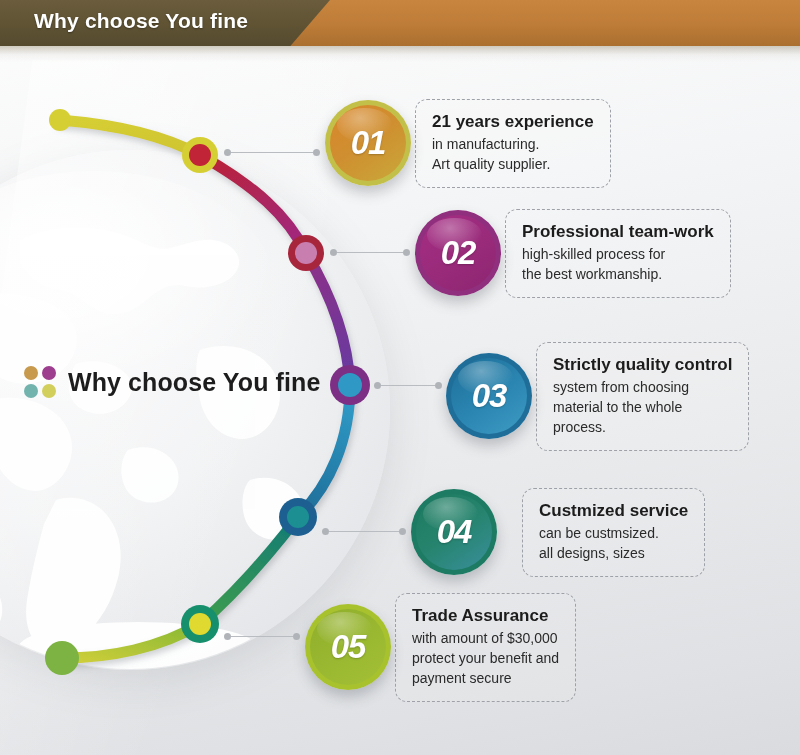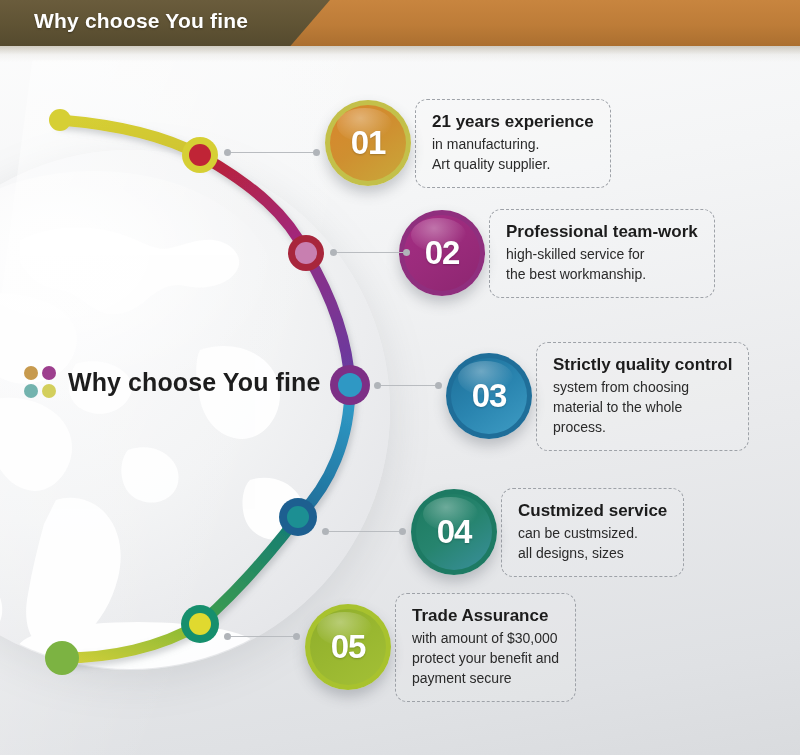--- a/index.html
+++ b/index.html
@@ -178,20 +178,21 @@
     pointer-events: none;
   }
   .badge-num {
     position: relative;
     z-index: 3;
     font-size: 33px;
     font-weight: bold;
     color: #ffffff;
     letter-spacing: -1px;
     text-shadow: 0 1px 2px rgba(0,0,0,0.22);
+    font-style: italic;
   }
 
   .callout {
     border: 1px dashed #9ea2a8;
     border-radius: 12px;
     padding: 11px 16px 12px 16px;
     background: rgba(255,255,255,0.10);
     margin-left: 4px;
   }
   .callout-title {
@@ -343,30 +344,30 @@
       <div class="callout-line">in manufacturing.</div>
       <div class="callout-line">Art quality supplier.</div>
     </div>
   </div>
   <div class="step-connector" style="left:224px; top:148px; width:96px;">
     <span class="conn-dot"></span>
     <span class="conn-line"></span>
     <span class="conn-dot"></span>
   </div>
 
-  <div class="step" style="left:399px; top:209px;align-items:center;">
+  <div class="step" style="left:415px; top:209px;align-items:center;">
     <div class="badge">
       <span class="badge-ring" style="background:#8f2f7e"></span>
       <span class="badge-face" style="background:linear-gradient(145deg,#a52d84 0%,#9a2b7b 50%,#8d2671 100%)"></span>
       <span class="badge-gloss"></span>
       <span class="badge-num">02</span>
     </div>
     <div class="callout">
       <div class="callout-title">Professional team-work</div>
-      <div class="callout-line">high-skilled service for</div>
+      <div class="callout-line">high-skilled process for</div>
       <div class="callout-line">the best workmanship.</div>
     </div>
   </div>
   <div class="step-connector" style="left:330px; top:248px; width:80px;">
     <span class="conn-dot"></span>
     <span class="conn-line"></span>
     <span class="conn-dot"></span>
   </div>
 
   <div class="step" style="left:446px; top:342px;">
@@ -382,21 +383,21 @@
       <div class="callout-line">material to the whole</div>
       <div class="callout-line">process.</div>
     </div>
   </div>
   <div class="step-connector" style="left:374px; top:381px; width:68px;">
     <span class="conn-dot"></span>
     <span class="conn-line"></span>
     <span class="conn-dot"></span>
   </div>
 
-  <div class="step" style="left:411px; top:488px;">
+  <div class="step" style="left:411px; top:488px;gap:21px;">
     <div class="badge">
       <span class="badge-ring" style="background:#1d7a63"></span>
       <span class="badge-face" style="background:linear-gradient(145deg,#1d7a5f 0%,#26846e 50%,#3a8f9c 100%)"></span>
       <span class="badge-gloss"></span>
       <span class="badge-num">04</span>
     </div>
     <div class="callout">
       <div class="callout-title">Custmized service</div>
       <div class="callout-line">can be custmsized.</div>
       <div class="callout-line">all designs, sizes</div>

